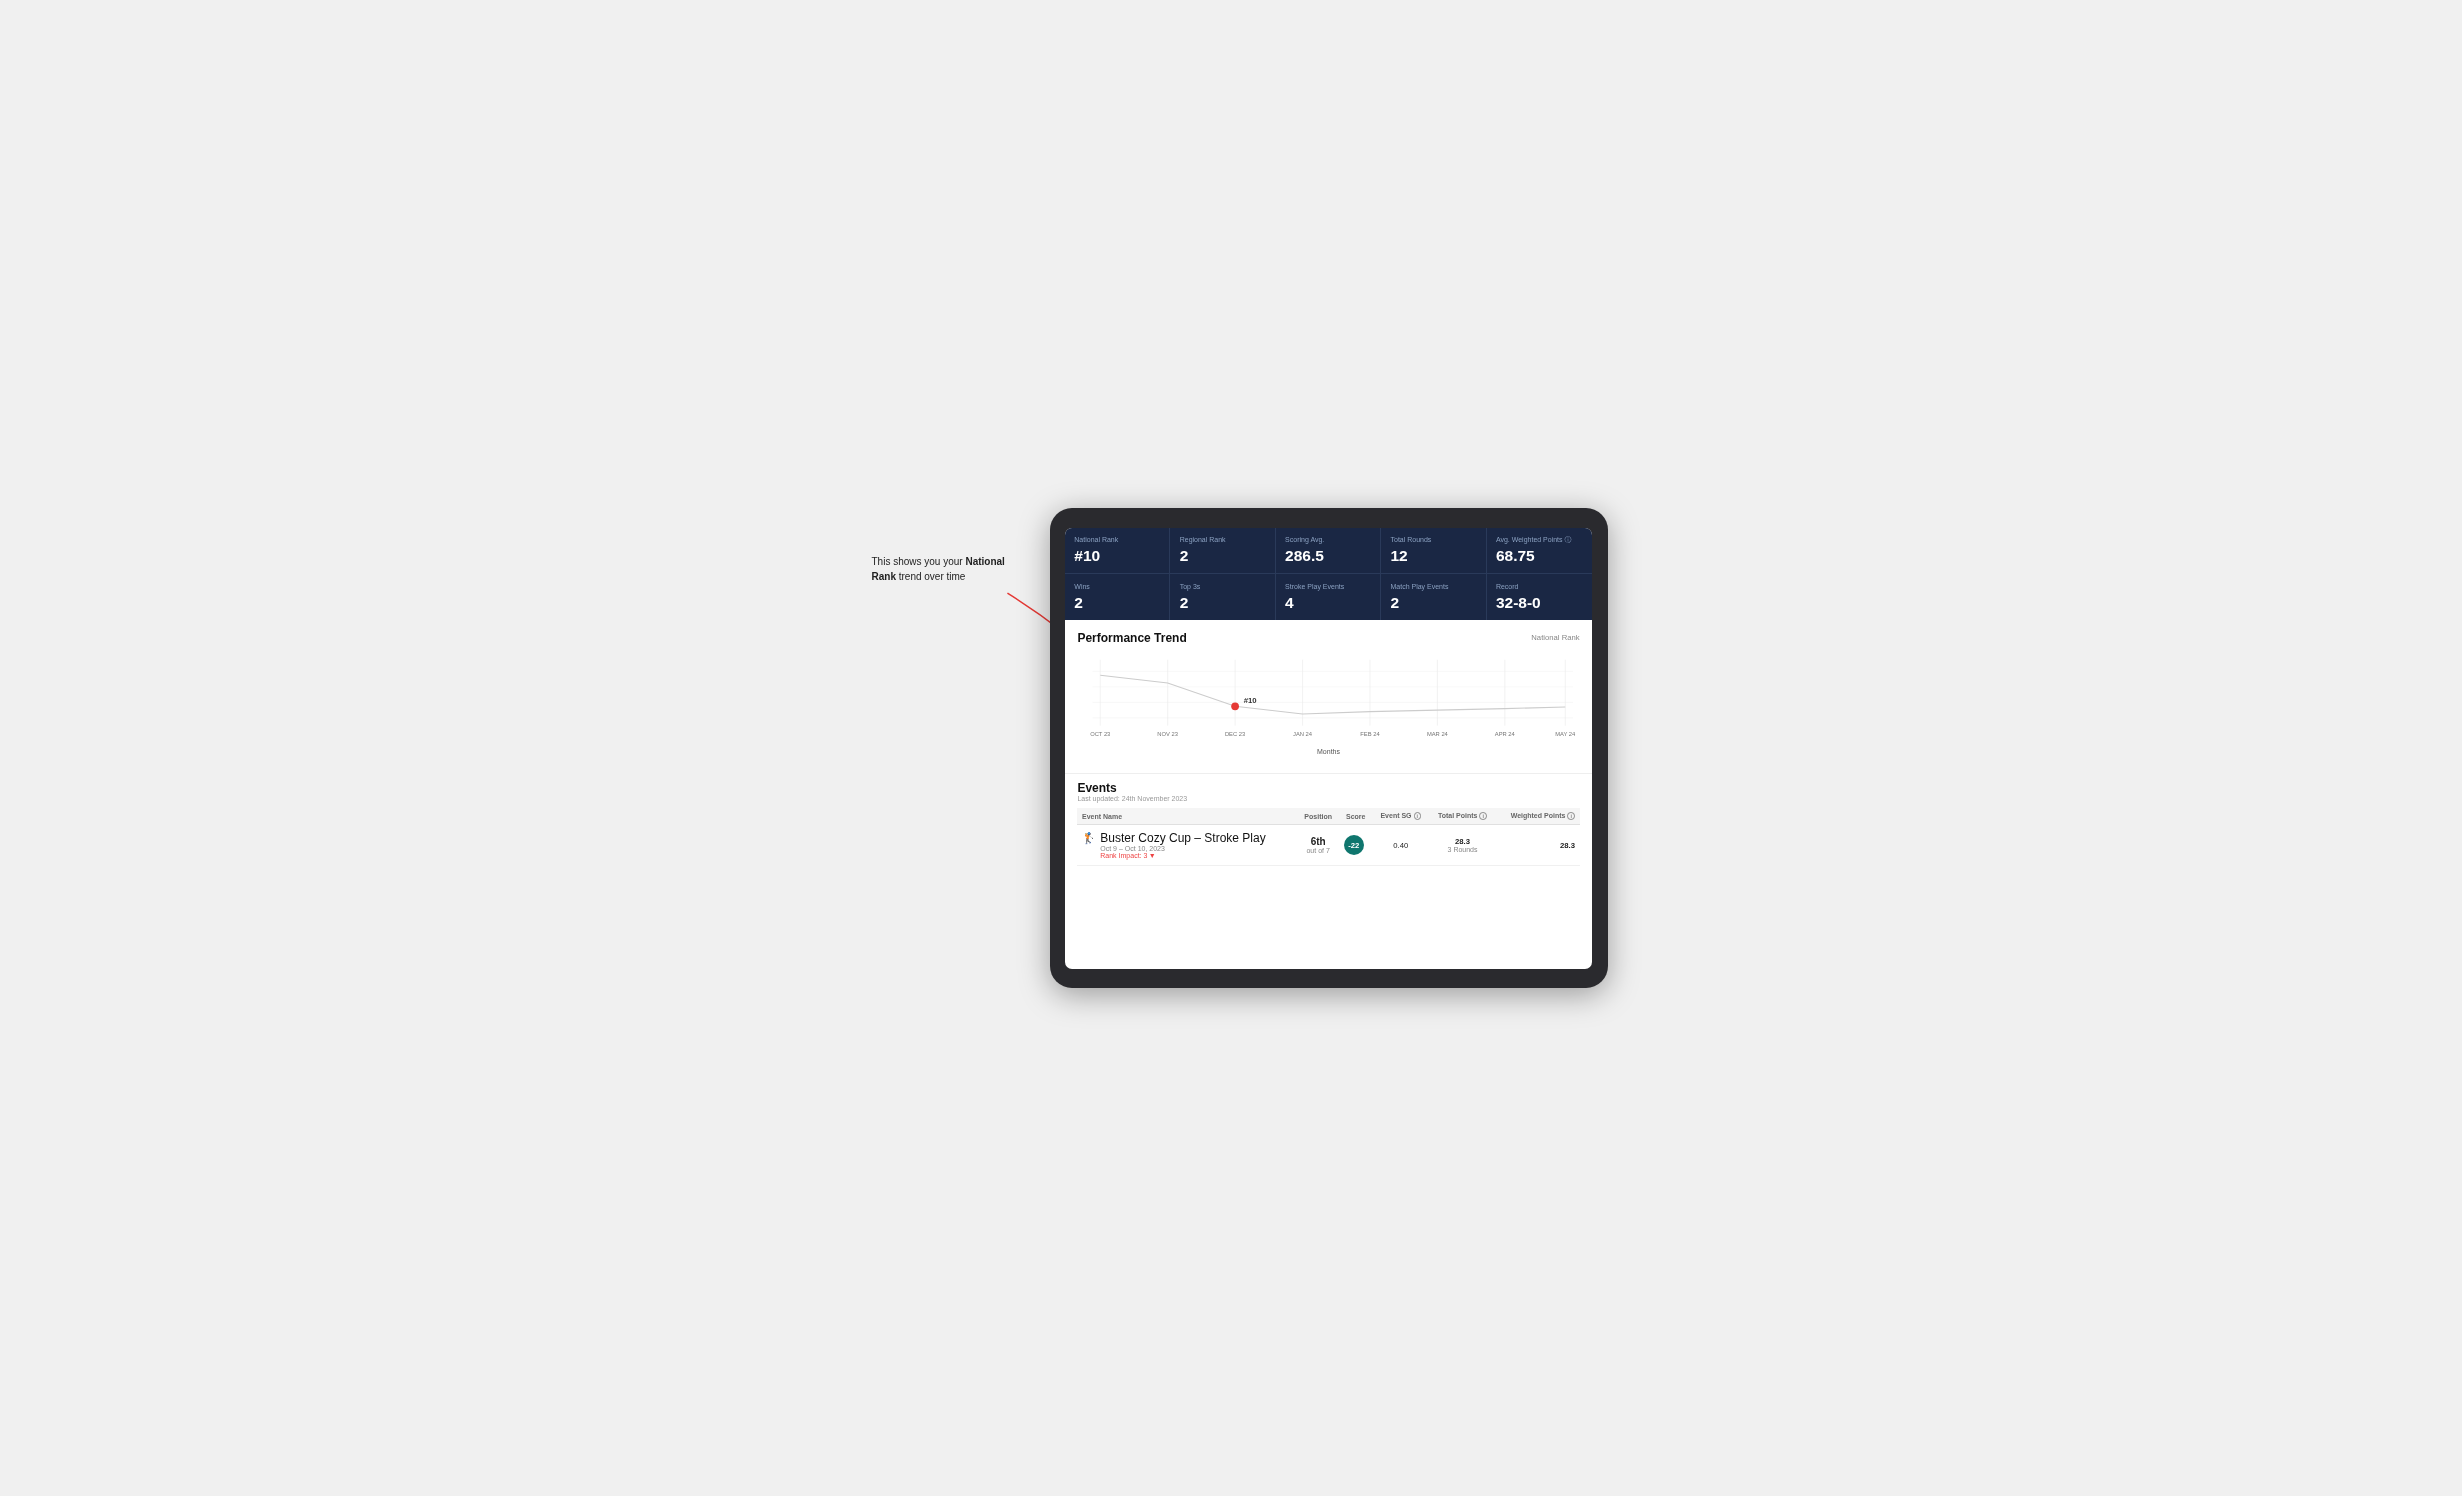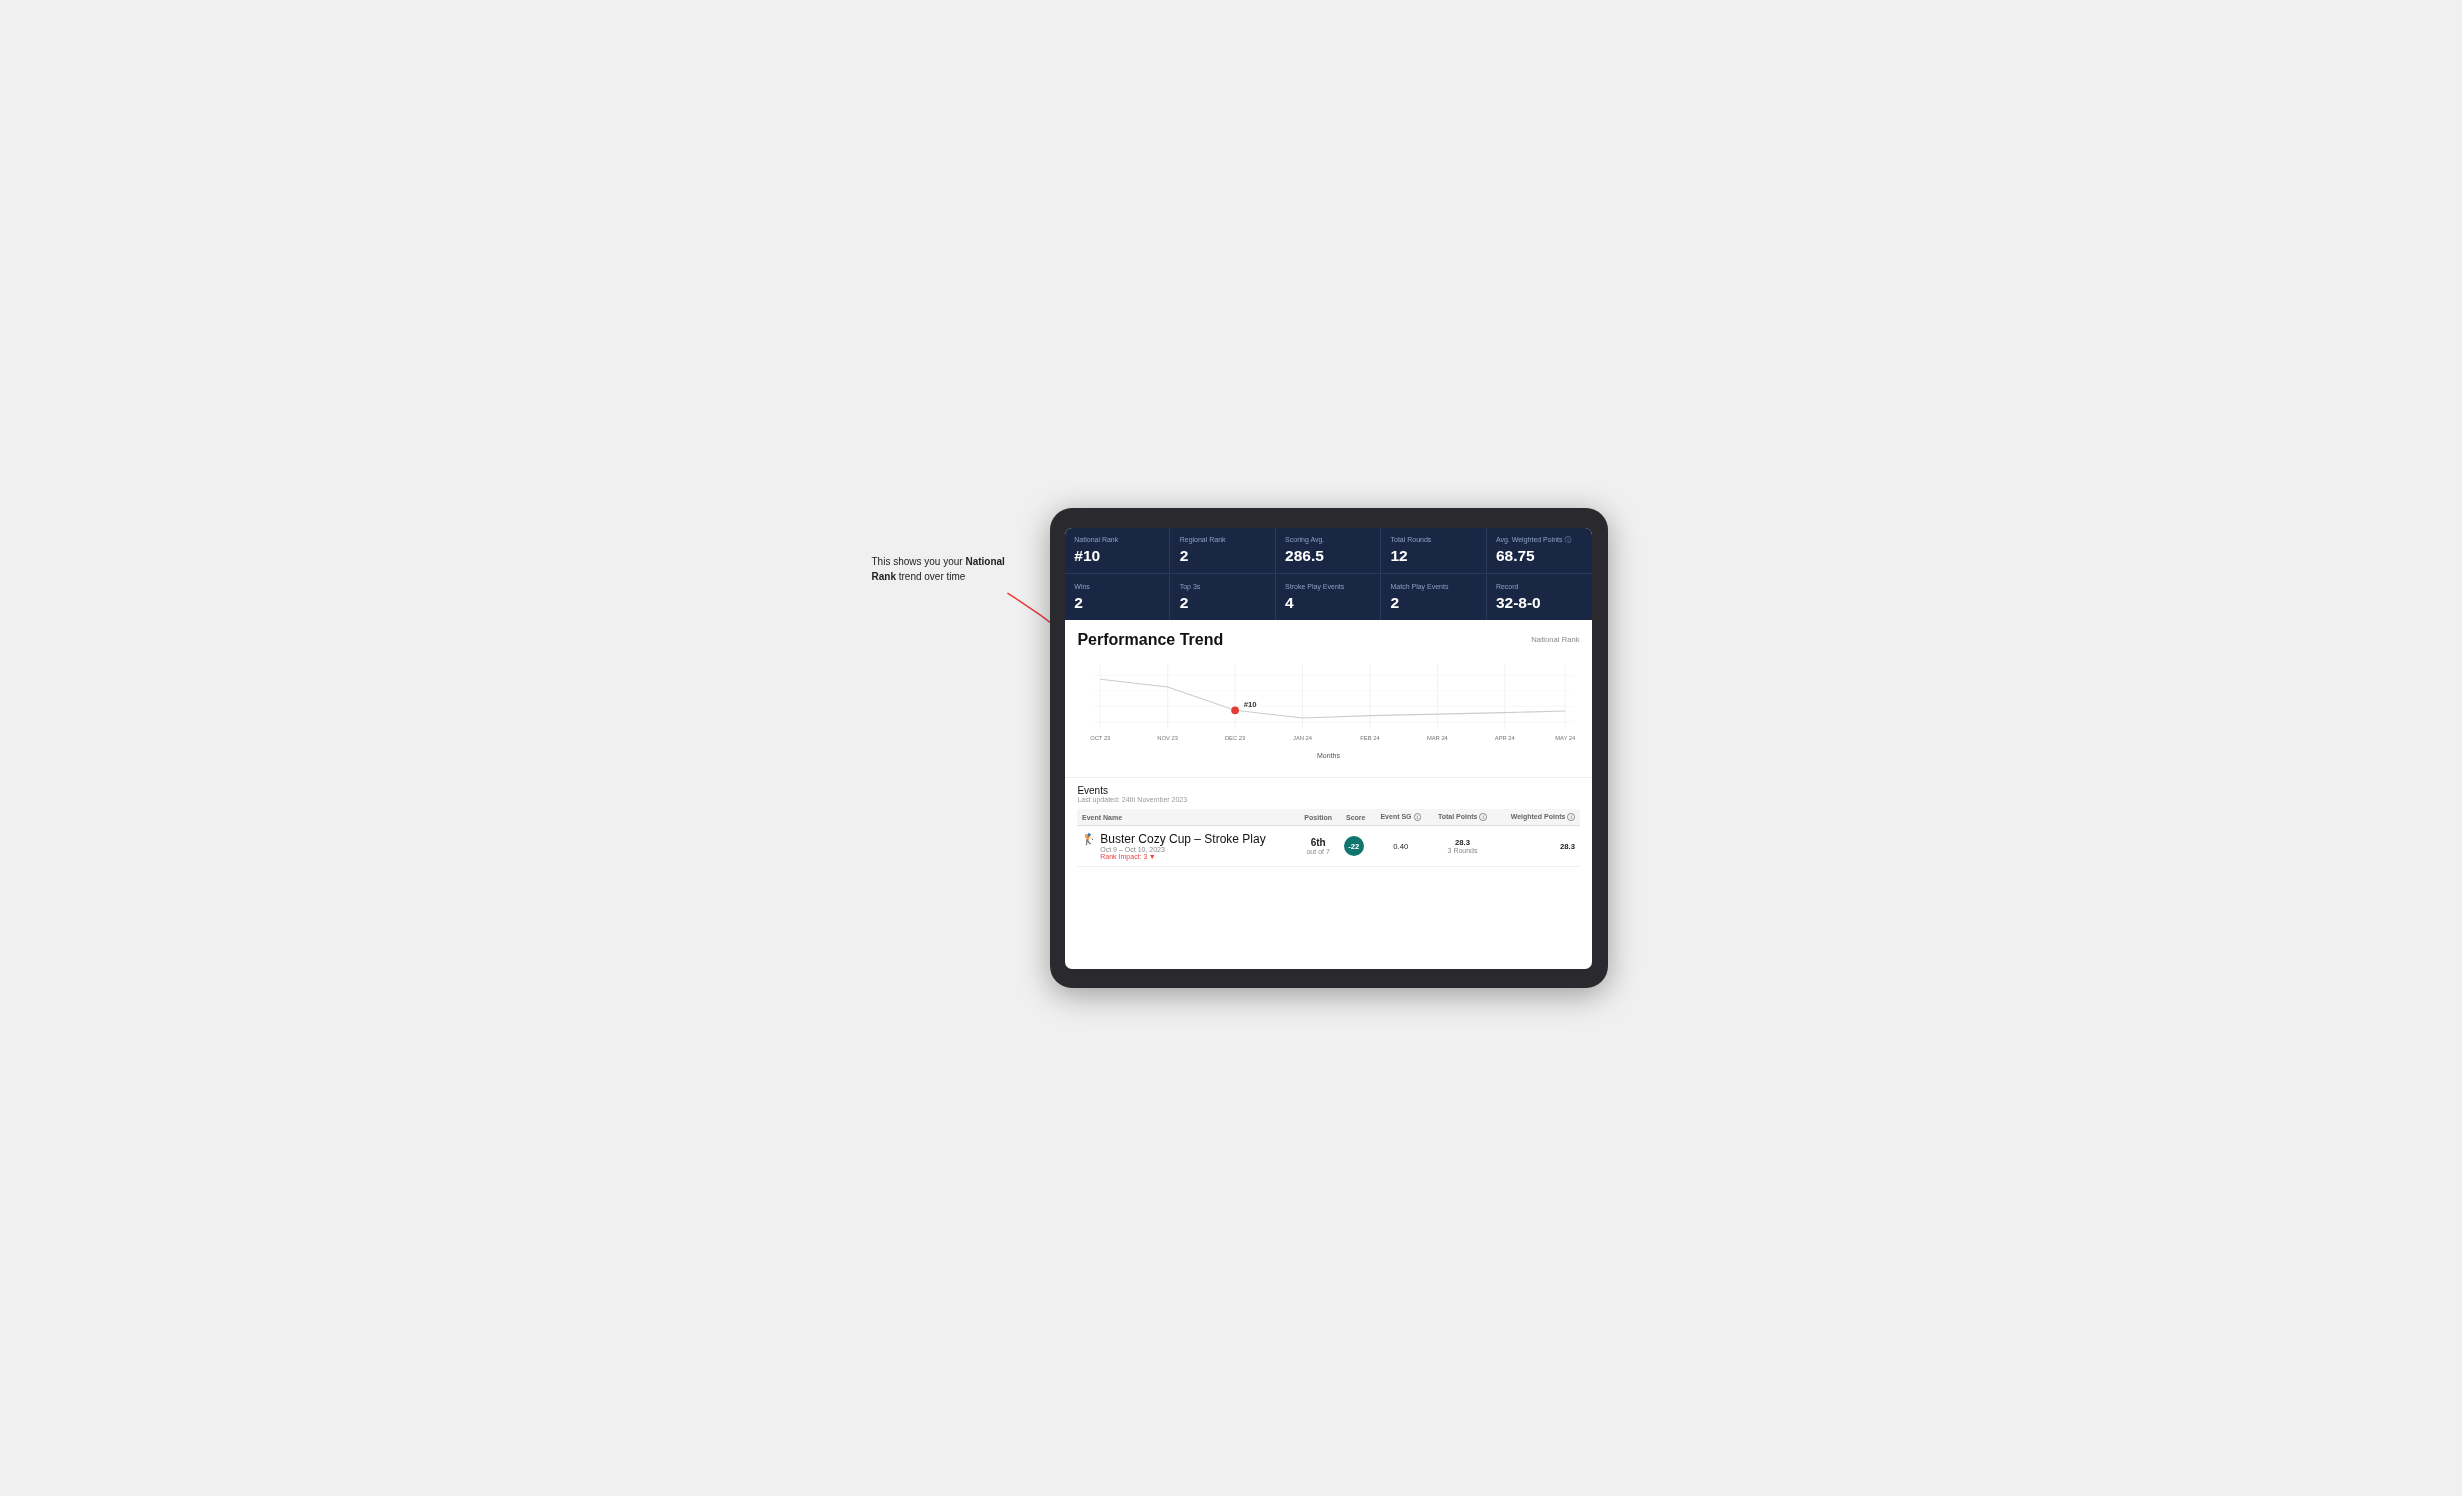--- a/index.html
+++ b/index.html
@@ -90,21 +90,21 @@
     .section {
       padding: 11px 12.4px;
     }
     .section-header {
       display: flex;
       justify-content: space-between;
       align-items: center;
       margin-bottom: 7.7px;
     }
     .section-title {
-      font-size: 16px;
+      font-size: 12px;
       font-weight: 700;
       color: #111;
     }
     .section-subtitle {
       font-size: 7.7px;
       color: #888;
     }
     
     .chart-container {
       position: relative;
@@ -122,22 +122,22 @@
       color: #555;
       margin-top: 1.5px;
       margin-bottom: 6.2px;
     }
     
     .events-section {
       padding: 7.7px 12.4px;
       border-top: 0.8px solid #eee;
     }
     .events-title {
-      font-size: 10px;
-      font-weight: 400;
+      font-size: 12px;
+      font-weight: 700;
       color: #111;
     }
     .events-updated {
       font-size: 7px;
       color: #999;
       margin-bottom: 6.2px;
     }
     
     .events-table {
       width: 100%;

